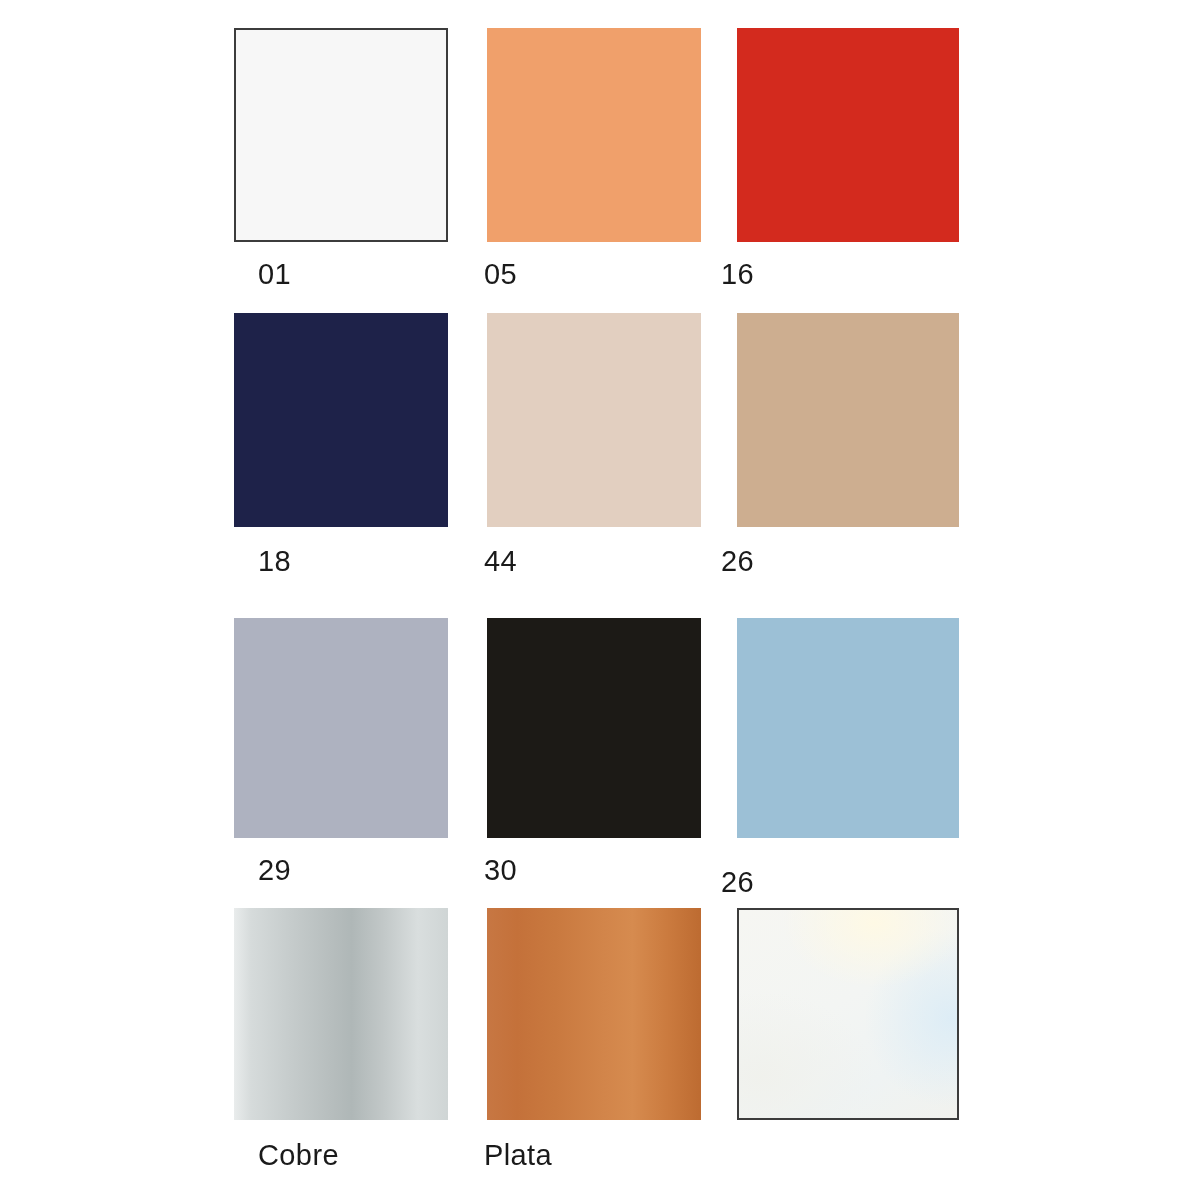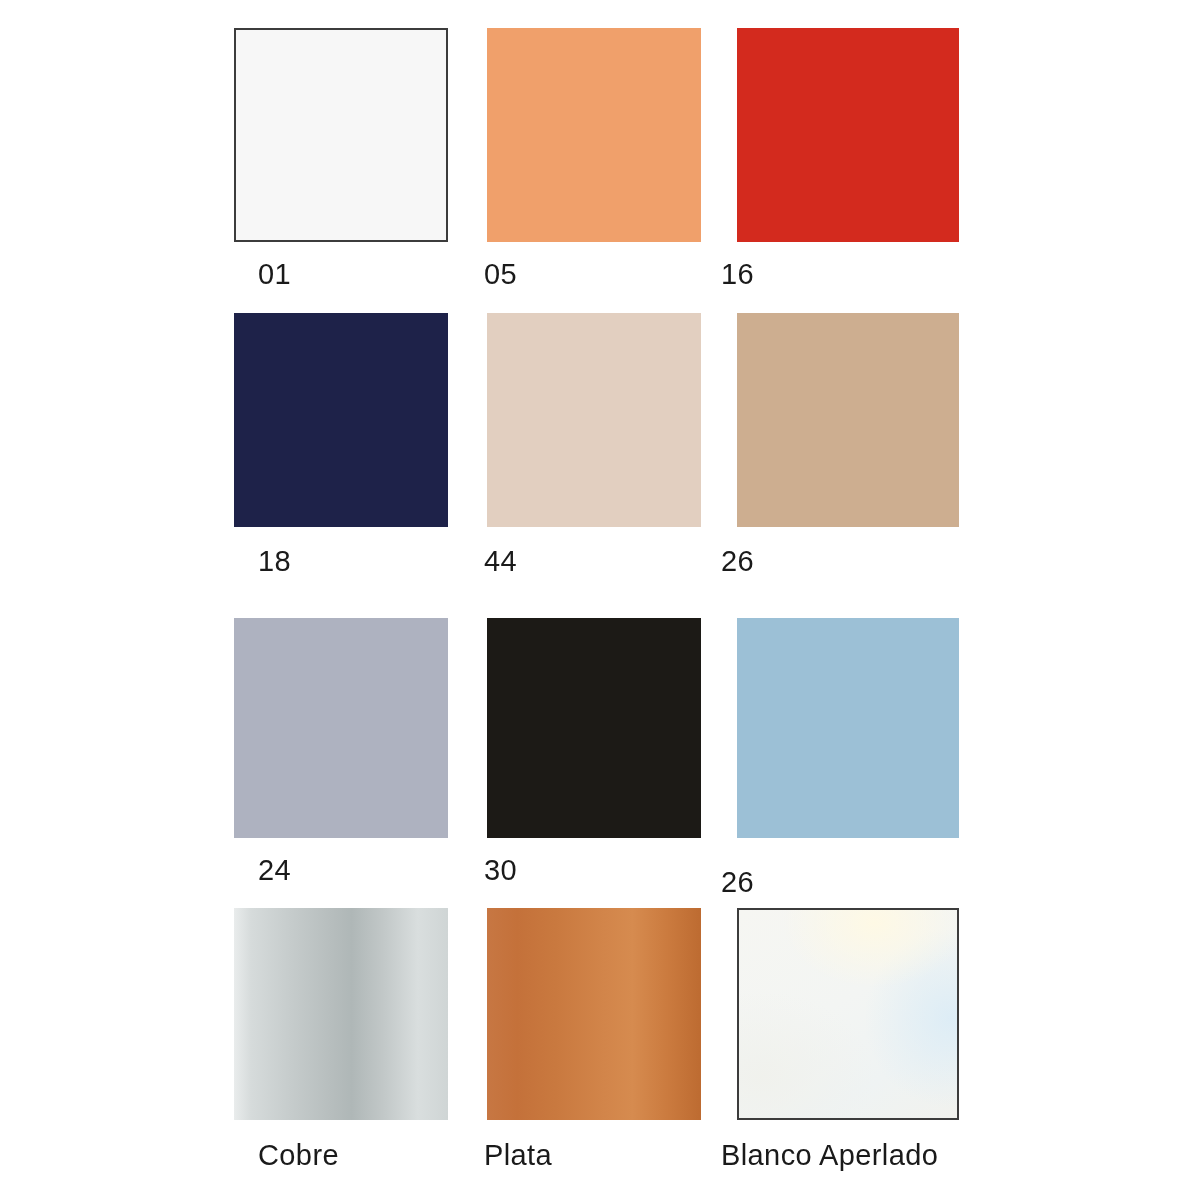--- a/index.html
+++ b/index.html
@@ -102,21 +102,21 @@
   <div class="swatch-label lbl-r2 lbl-c2">44</div>
 
   <div class="swatch-cell row-2 col-3">
     <div class="swatch-chip" style="background:#CDAE90;"></div>
   </div>
   <div class="swatch-label lbl-r2 lbl-c3">26</div>
 
   <div class="swatch-cell row-3 col-1">
     <div class="swatch-chip" style="background:#AEB2C0;"></div>
   </div>
-  <div class="swatch-label lbl-r3 lbl-c1">24</div>
+  <div class="swatch-label lbl-r3 lbl-c1">29</div>
 
   <div class="swatch-cell row-3 col-2">
     <div class="swatch-chip" style="background:#1C1A16;"></div>
   </div>
   <div class="swatch-label lbl-r3 lbl-c2">30</div>
 
   <div class="swatch-cell row-3 col-3">
     <div class="swatch-chip" style="background:#9CC0D6;"></div>
   </div>
   <div class="swatch-label lbl-r3 lower lbl-c3">26</div>
@@ -146,15 +146,14 @@
   </div>
   <div class="swatch-label lbl-r4 lbl-c2">Plata</div>
 
   <div class="swatch-cell row-4 col-3">
     <div class="swatch-chip bordered" style="background:
                 radial-gradient(ellipse 60% 45% at 62% 6%, rgba(255,249,228,0.95) 0%, rgba(255,252,240,0.0) 70%),
                 radial-gradient(ellipse 55% 60% at 97% 52%, rgba(219,236,246,0.9) 0%, rgba(232,242,248,0.0) 72%),
                 radial-gradient(ellipse 70% 55% at 10% 80%, rgba(240,241,236,0.9) 0%, rgba(244,245,241,0.0) 75%),
                 linear-gradient(150deg, #F6F6F2 0%, #F3F5F3 45%, #EFF3F3 75%, #F1F2EE 100%);"></div>
   </div>
-  <div class="swatch-label lbl-r4 lbl-c3">Blanco Aperlado</div>
 
 </div>
 
 </body></html>

